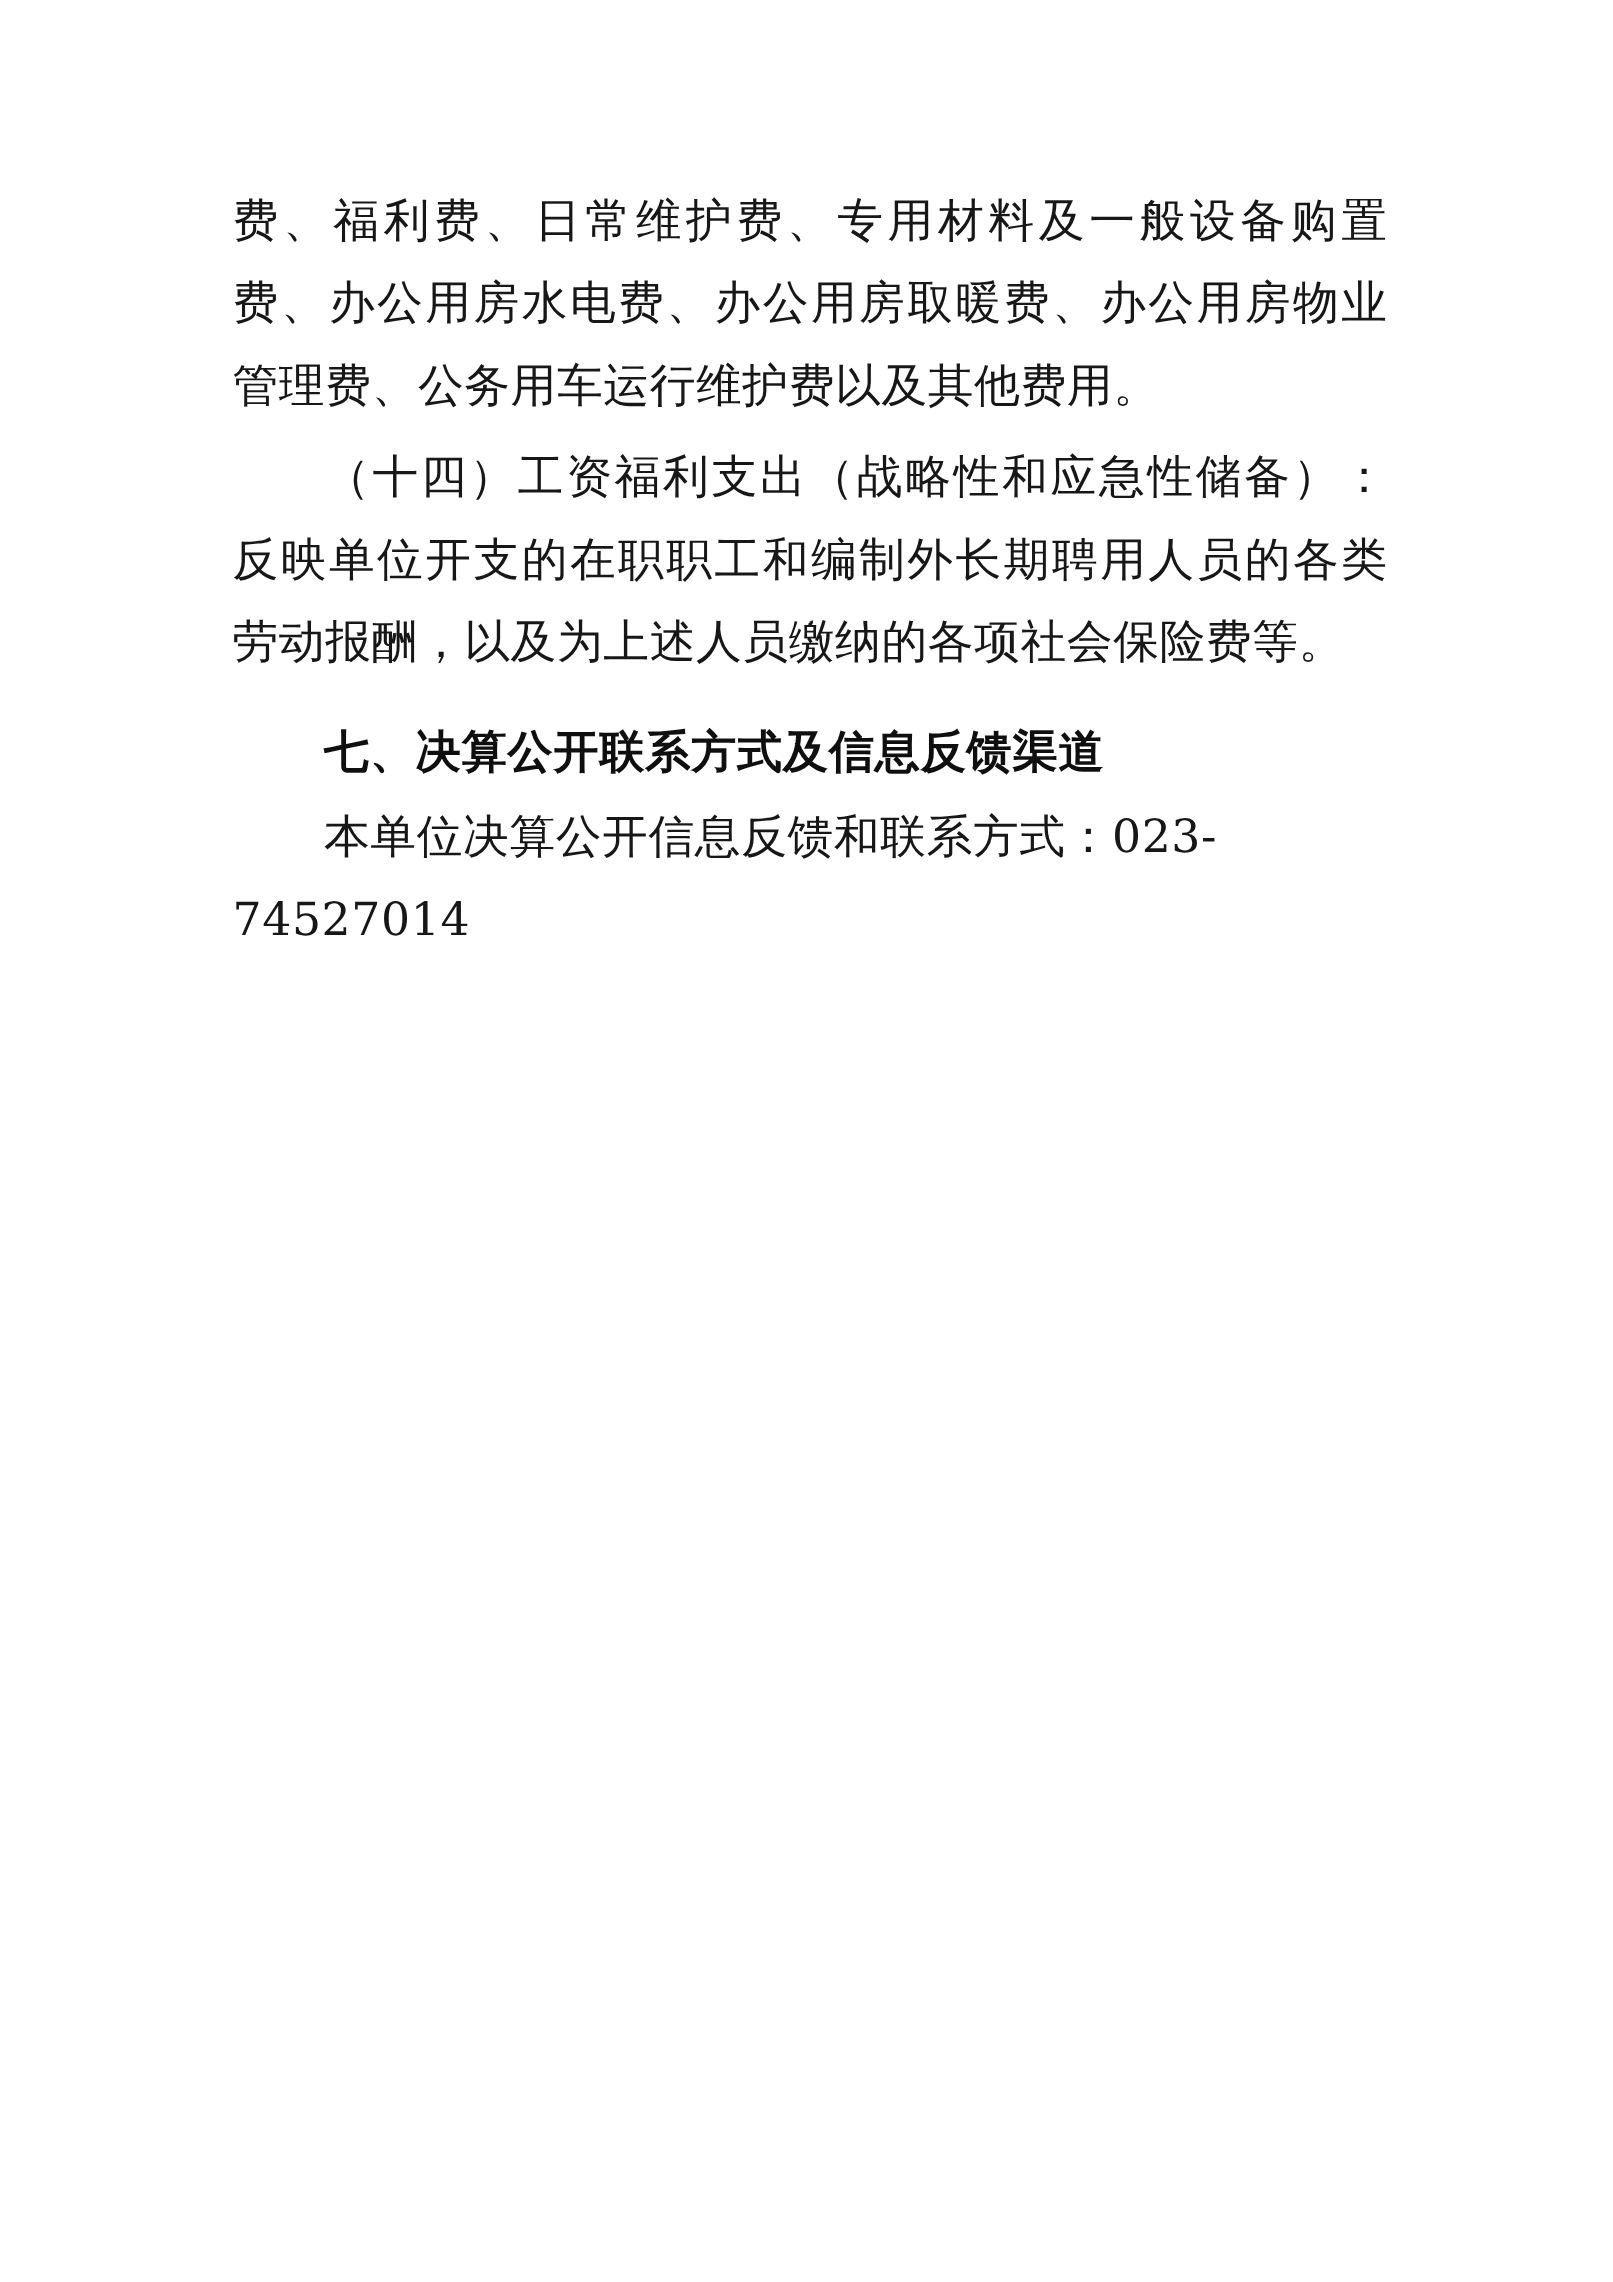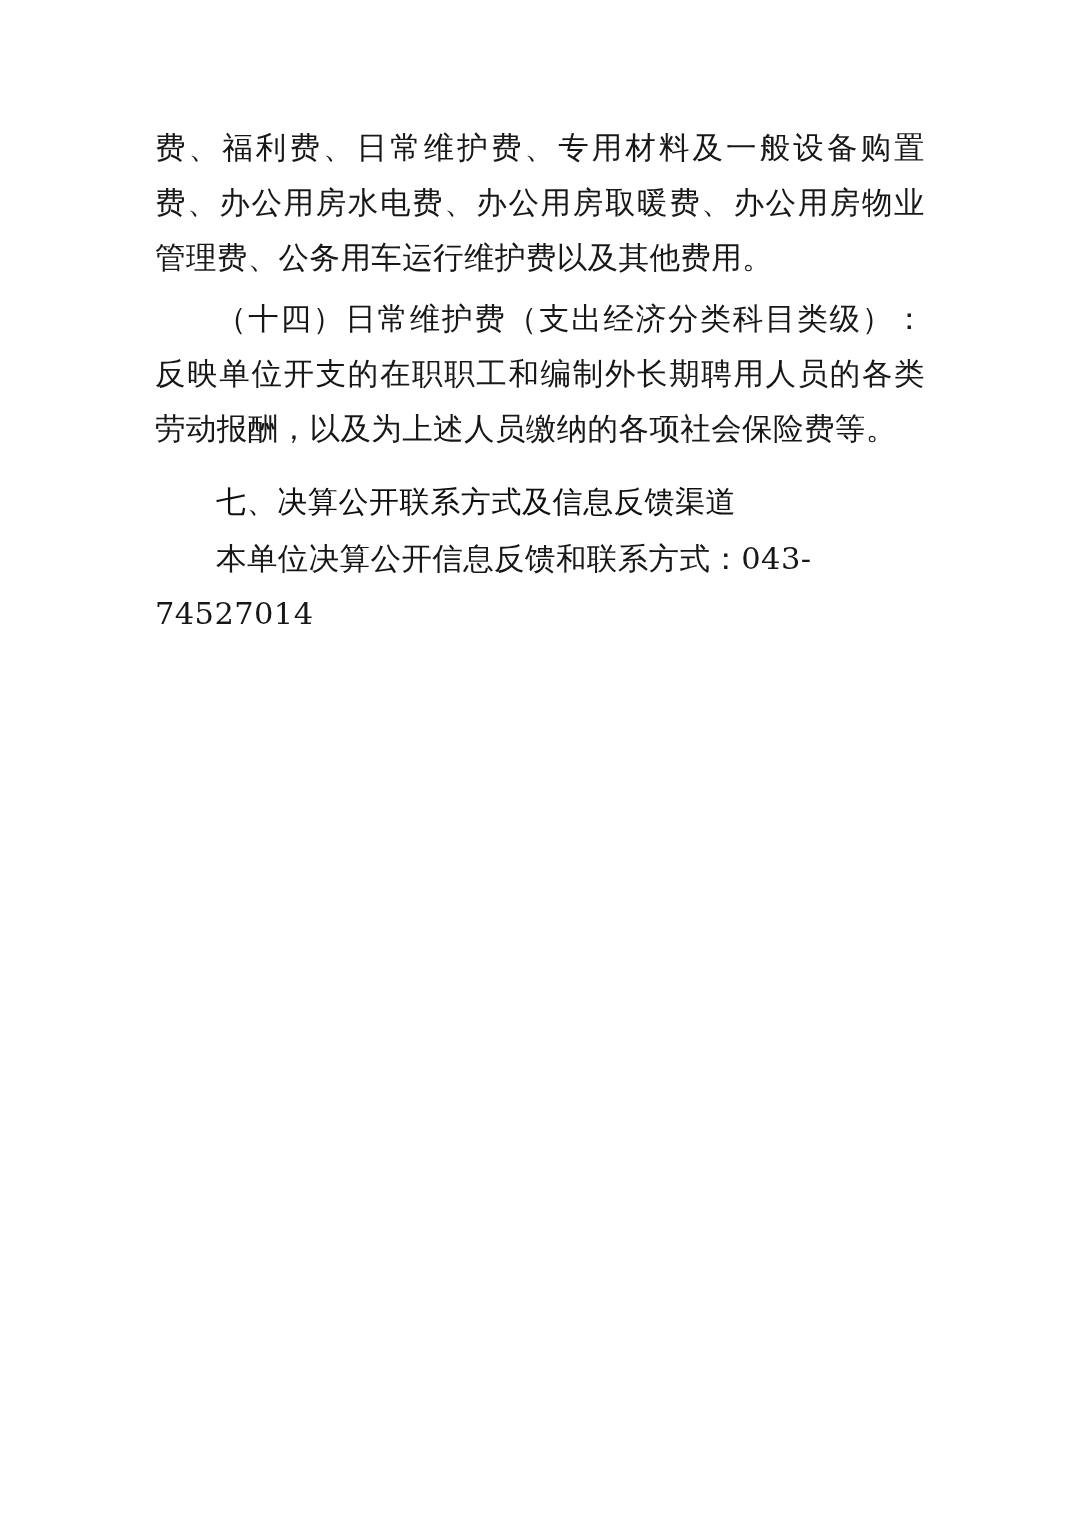--- a/index.html
+++ b/index.html
@@ -39,21 +39,21 @@
     color: #171717;
   }
   p.indent {
     text-indent: 61px;
   }
   h2.section-heading {
     margin: 18px 0 2px 0;
     font-size: 30px;
     line-height: 55px;
     font-family: "DejaVu Sans", "Liberation Sans", sans-serif;
-    font-weight: 400;
+    font-weight: 700;
     letter-spacing: 0.6px;
     text-indent: 61px;
     color: #0f0f0f;
   }
   p.contact {
     margin: 0;
     font-size: 30.5px;
     line-height: 55px;
     text-indent: 61px;
     letter-spacing: 0.4px;
@@ -61,23 +61,23 @@
   }
 </style>
 </head>
 <body>
 
 <div class="page">
   <div class="doc-body">
 
     <p class="para">费、福利费、日常维护费、专用材料及一般设备购置费、办公用房水电费、办公用房取暖费、办公用房物业管理费、公务用车运行维护费以及其他费用。</p>
 
-    <p class="para indent">（十四）日常维护费（支出经济分类科目类级）：反映单位开支的在职职工和编制外长期聘用人员的各类劳动报酬，以及为上述人员缴纳的各项社会保险费等。</p>
+    <p class="para indent">（十四）工资福利支出（战略性和应急性储备）：反映单位开支的在职职工和编制外长期聘用人员的各类劳动报酬，以及为上述人员缴纳的各项社会保险费等。</p>
 
 
 
 
     <h2 class="section-heading">七、决算公开联系方式及信息反馈渠道</h2>
 
-    <p class="contact">本单位决算公开信息反馈和联系方式：043-74527014</p>
+    <p class="contact">本单位决算公开信息反馈和联系方式：023-74527014</p>
 
   </div>
 </div>
 
 </body></html>

